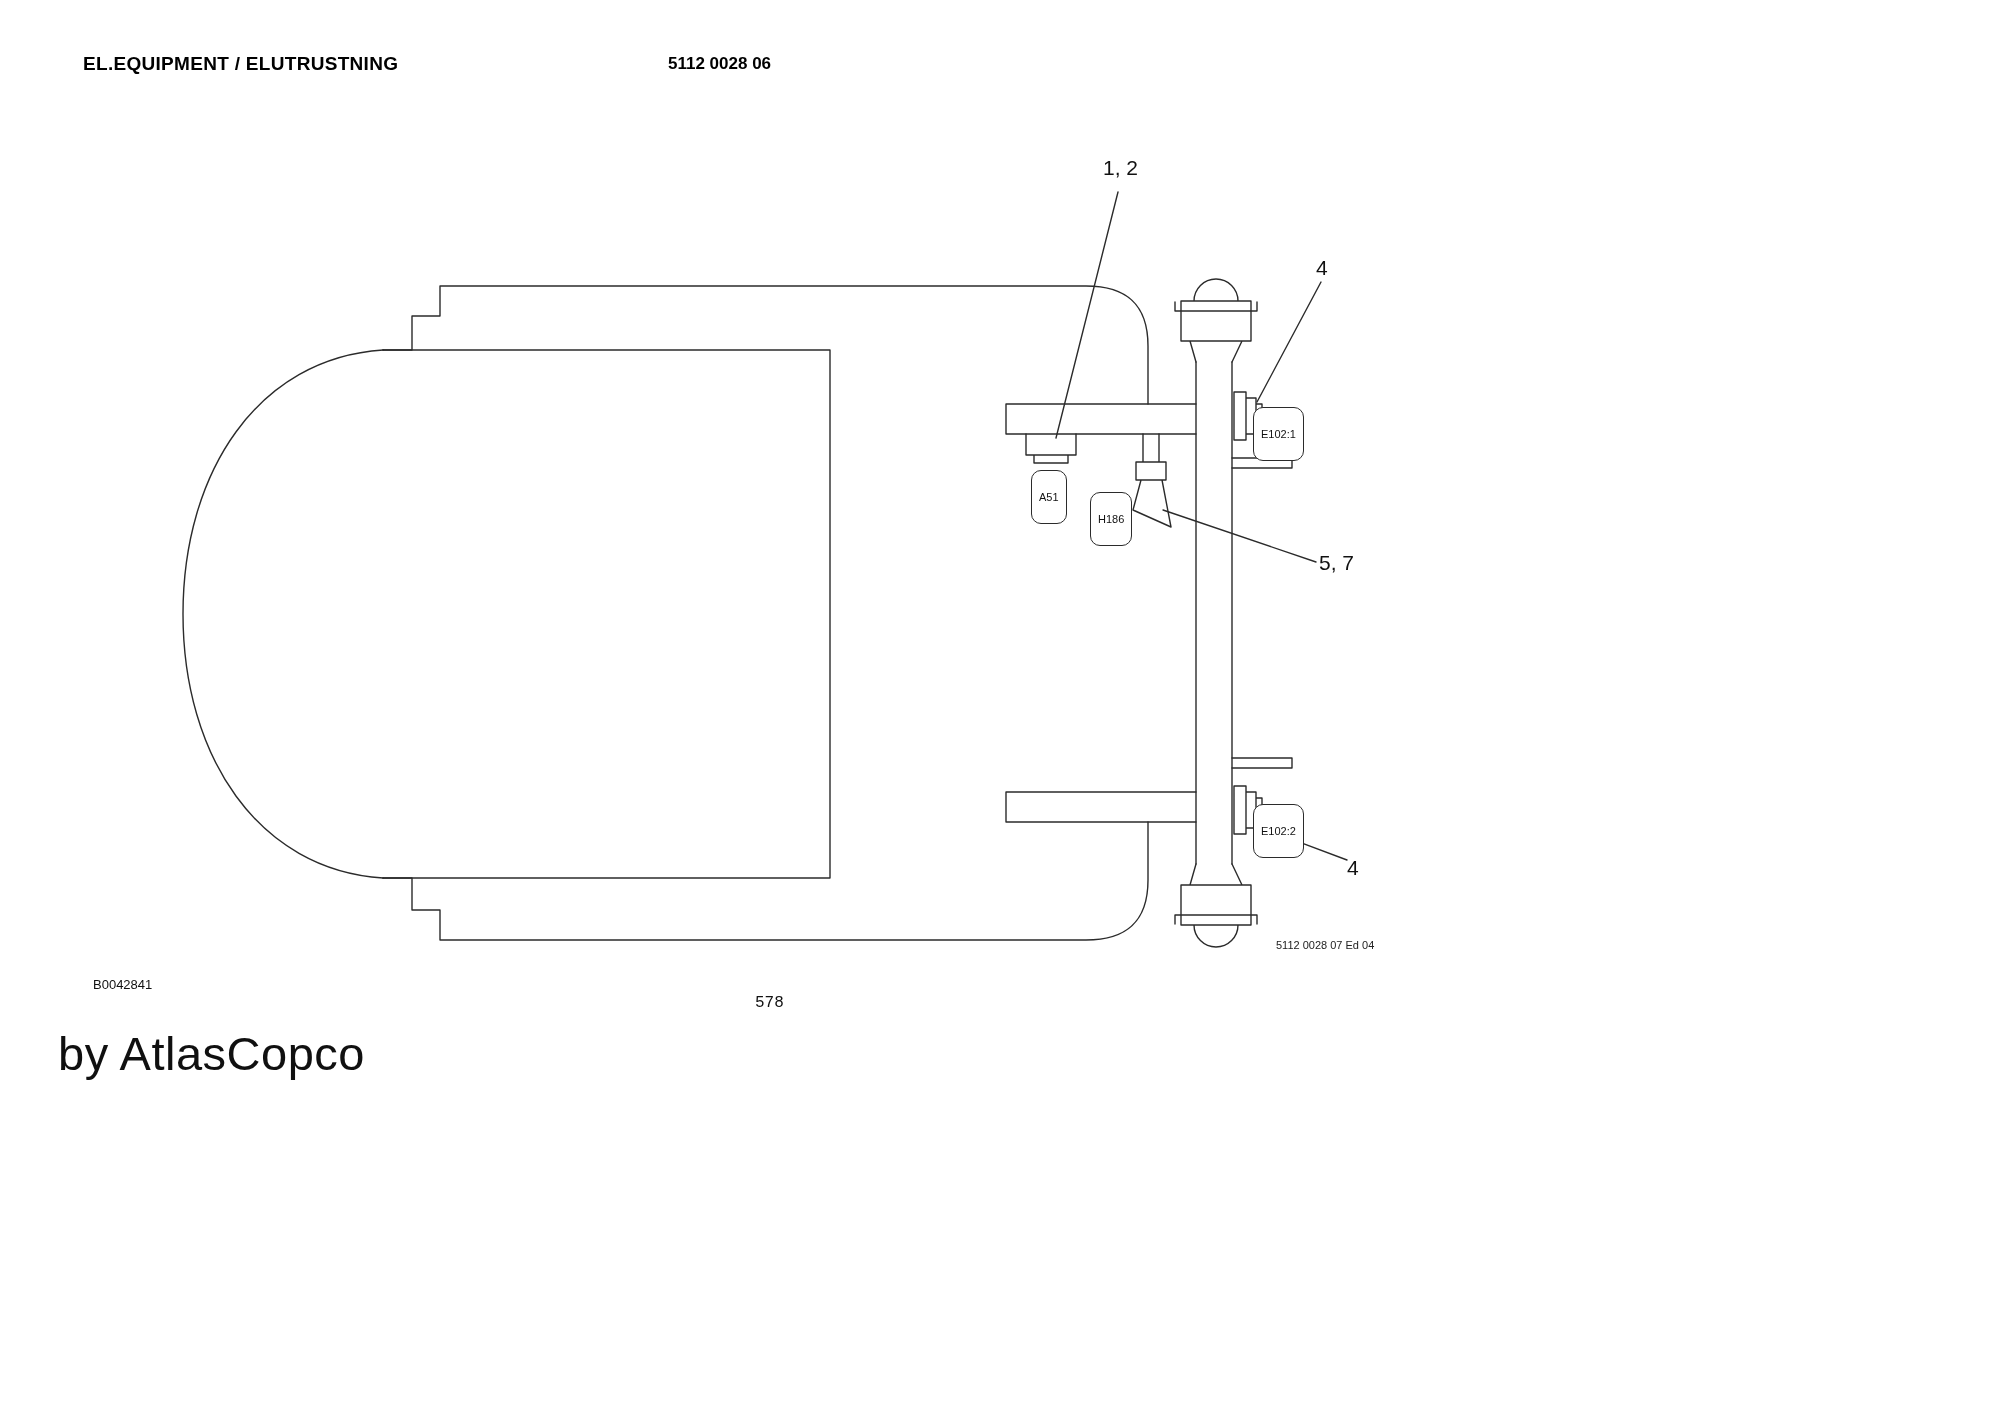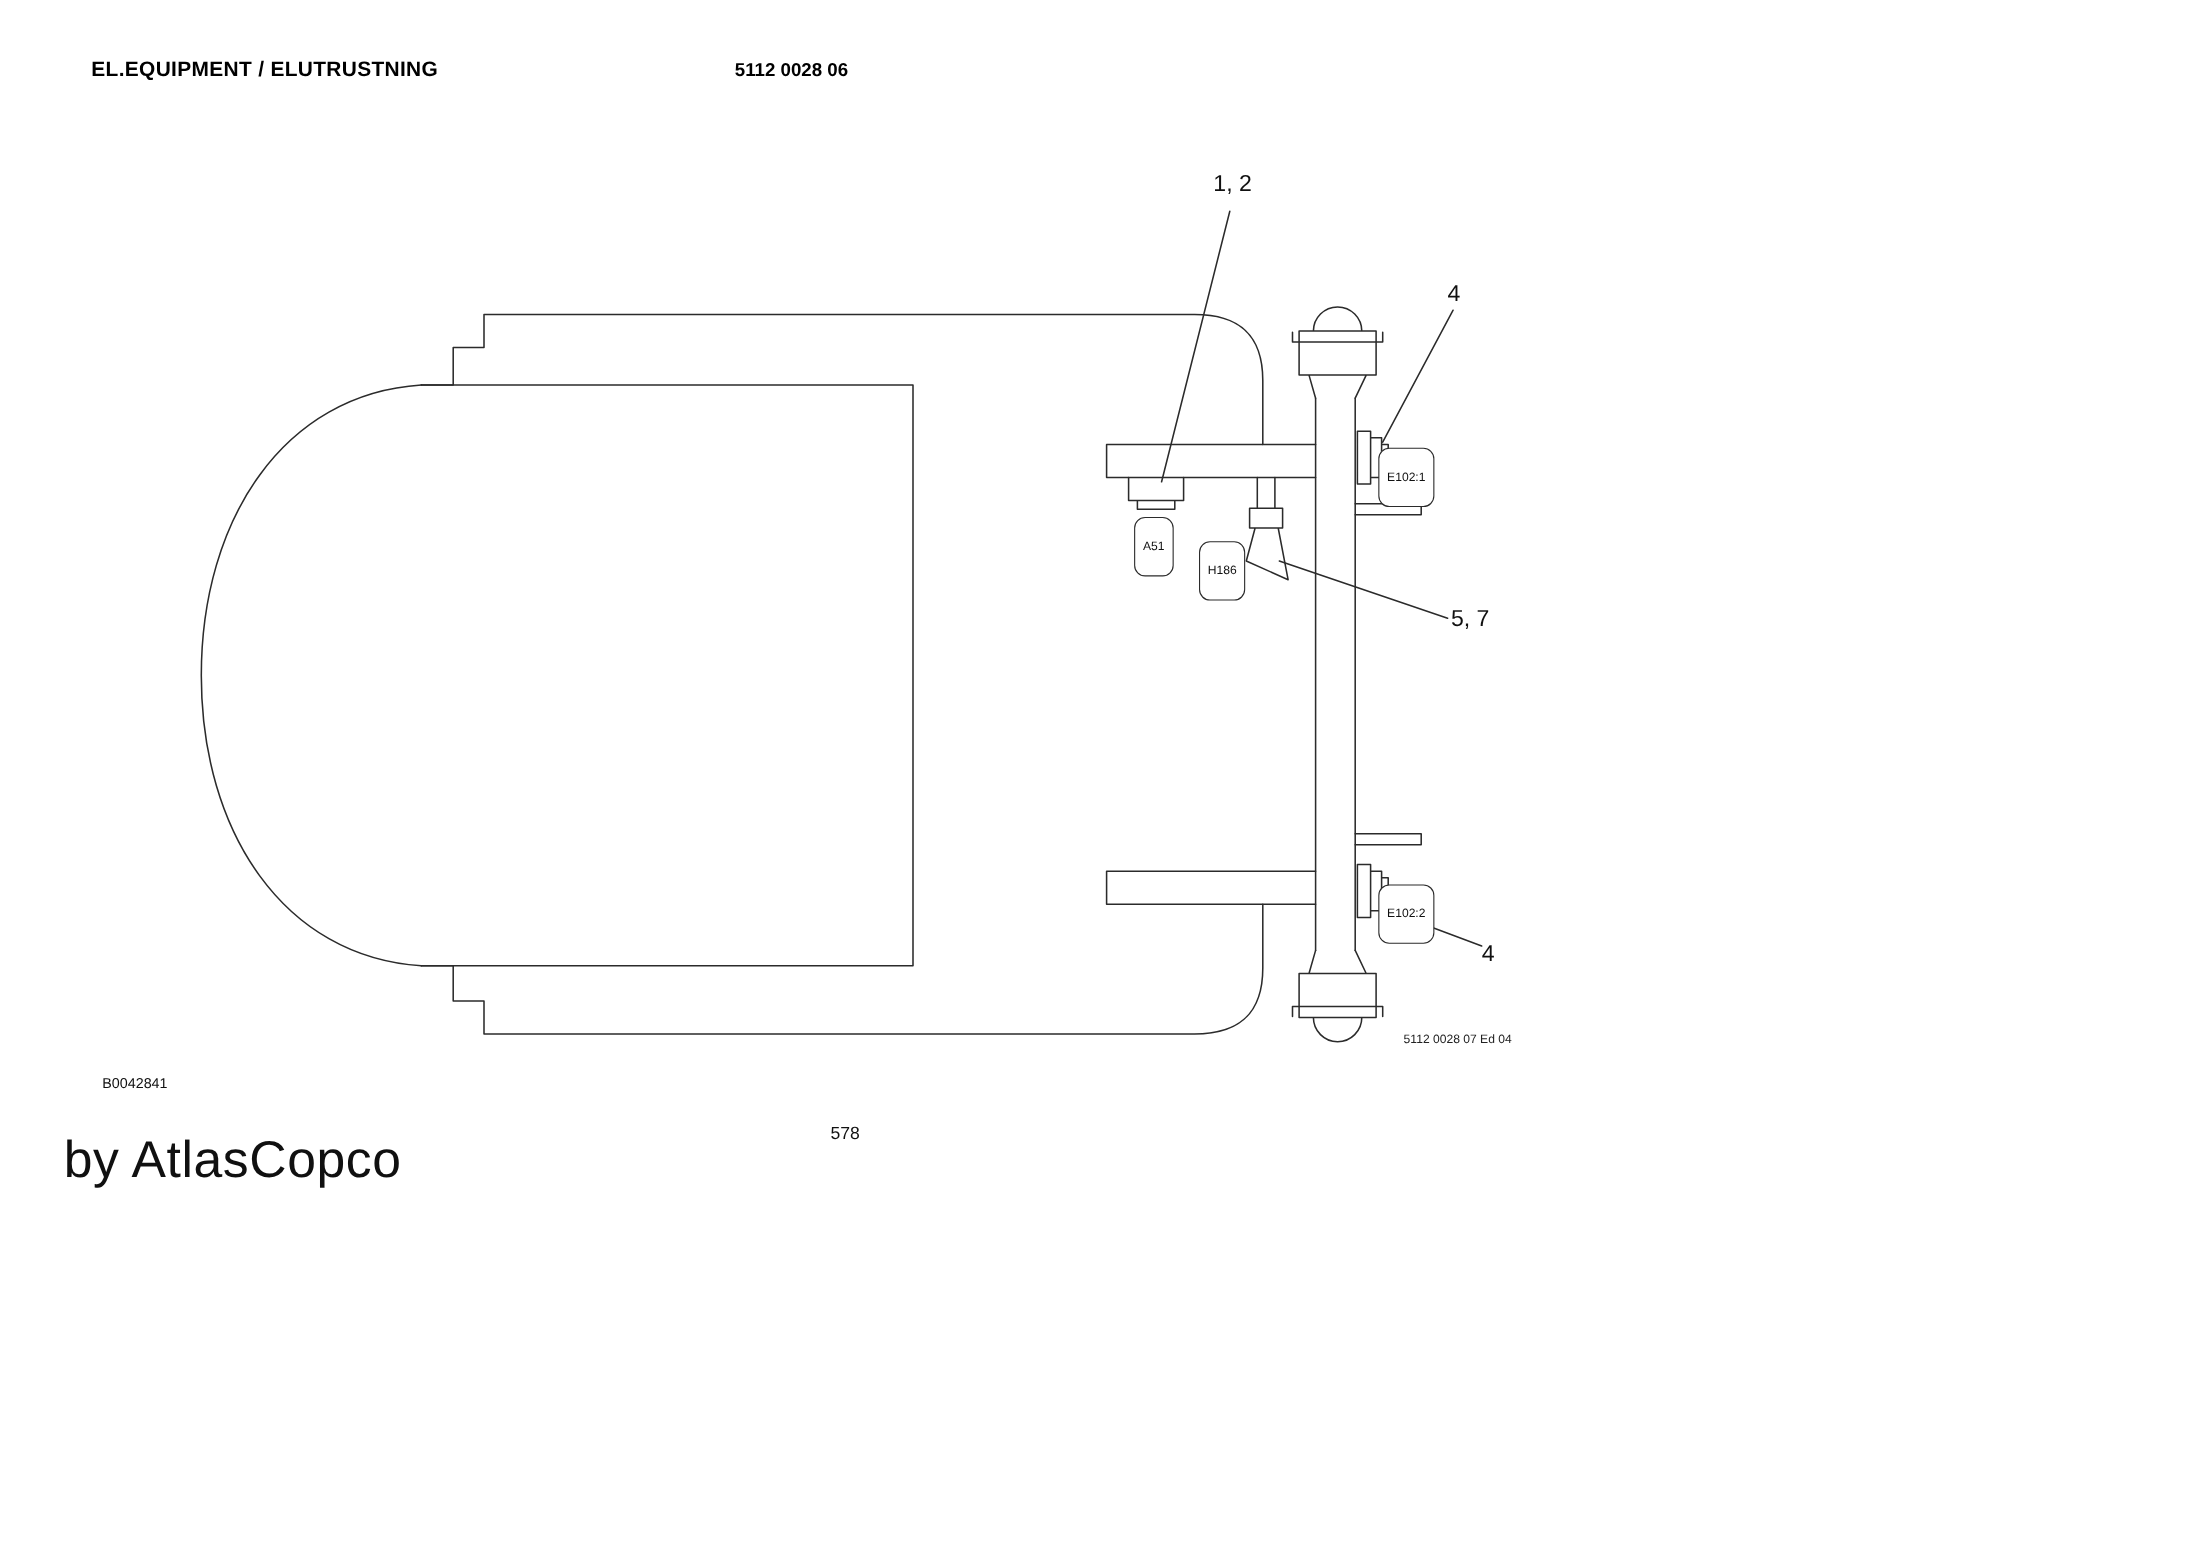--- a/index.html
+++ b/index.html
@@ -83,16 +83,16 @@
   <div class="abs callout" style="left:1347px; top:856px;">4</div>
 
   <span class="tag" style="left:1031px; top:470px;">A51</span>
   <span class="tag" style="left:1090px; top:492px;">H186</span>
   <span class="tag" style="left:1253px; top:407px;">E102:1</span>
   <span class="tag" style="left:1253px; top:804px;">E102:2</span>
 
   <div class="abs small-note" style="left:1276px; top:939px;">5112 0028 07 Ed 04</div>
 
   <div class="abs fig-code" style="left:93px; top:977px;">B0042841</div>
-  <div class="abs page-num" style="left:755px; top:1022px;">578</div>
+  <div class="abs page-num" style="left:755px; top:994px;font-family:Liberation Mono, monospace;">578</div>
   <div class="abs watermark" style="left:58px; top:995px;margin-top:31px;">by AtlasCopco</div>
 
 </div>
 
 </body></html>

